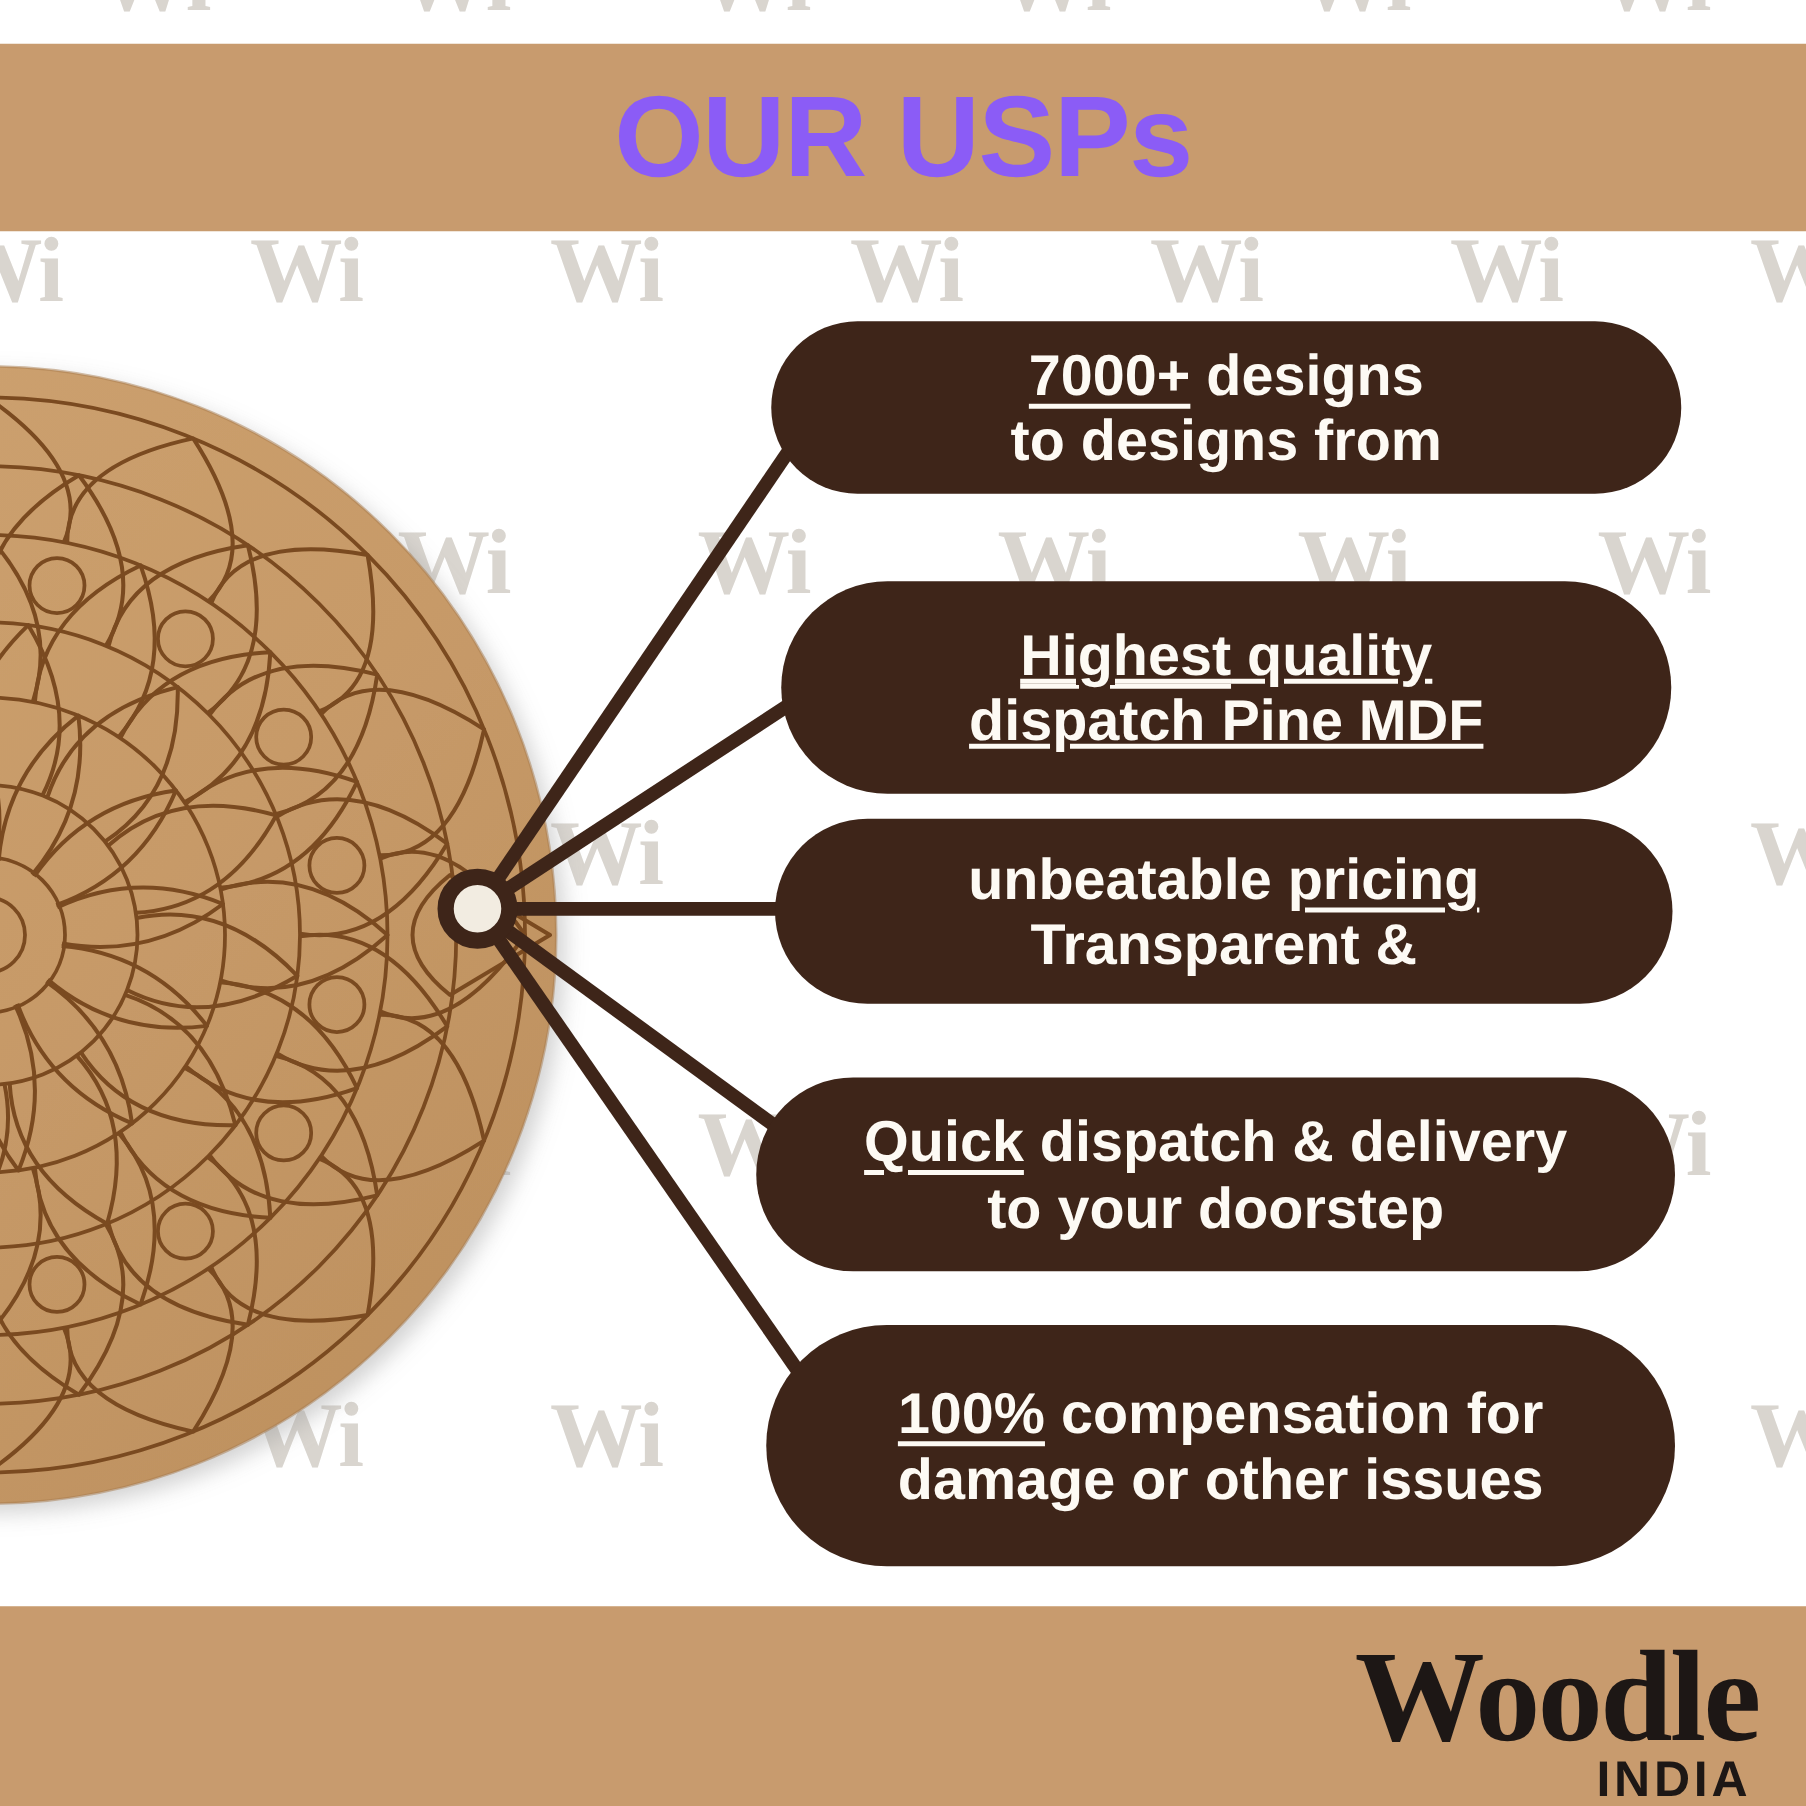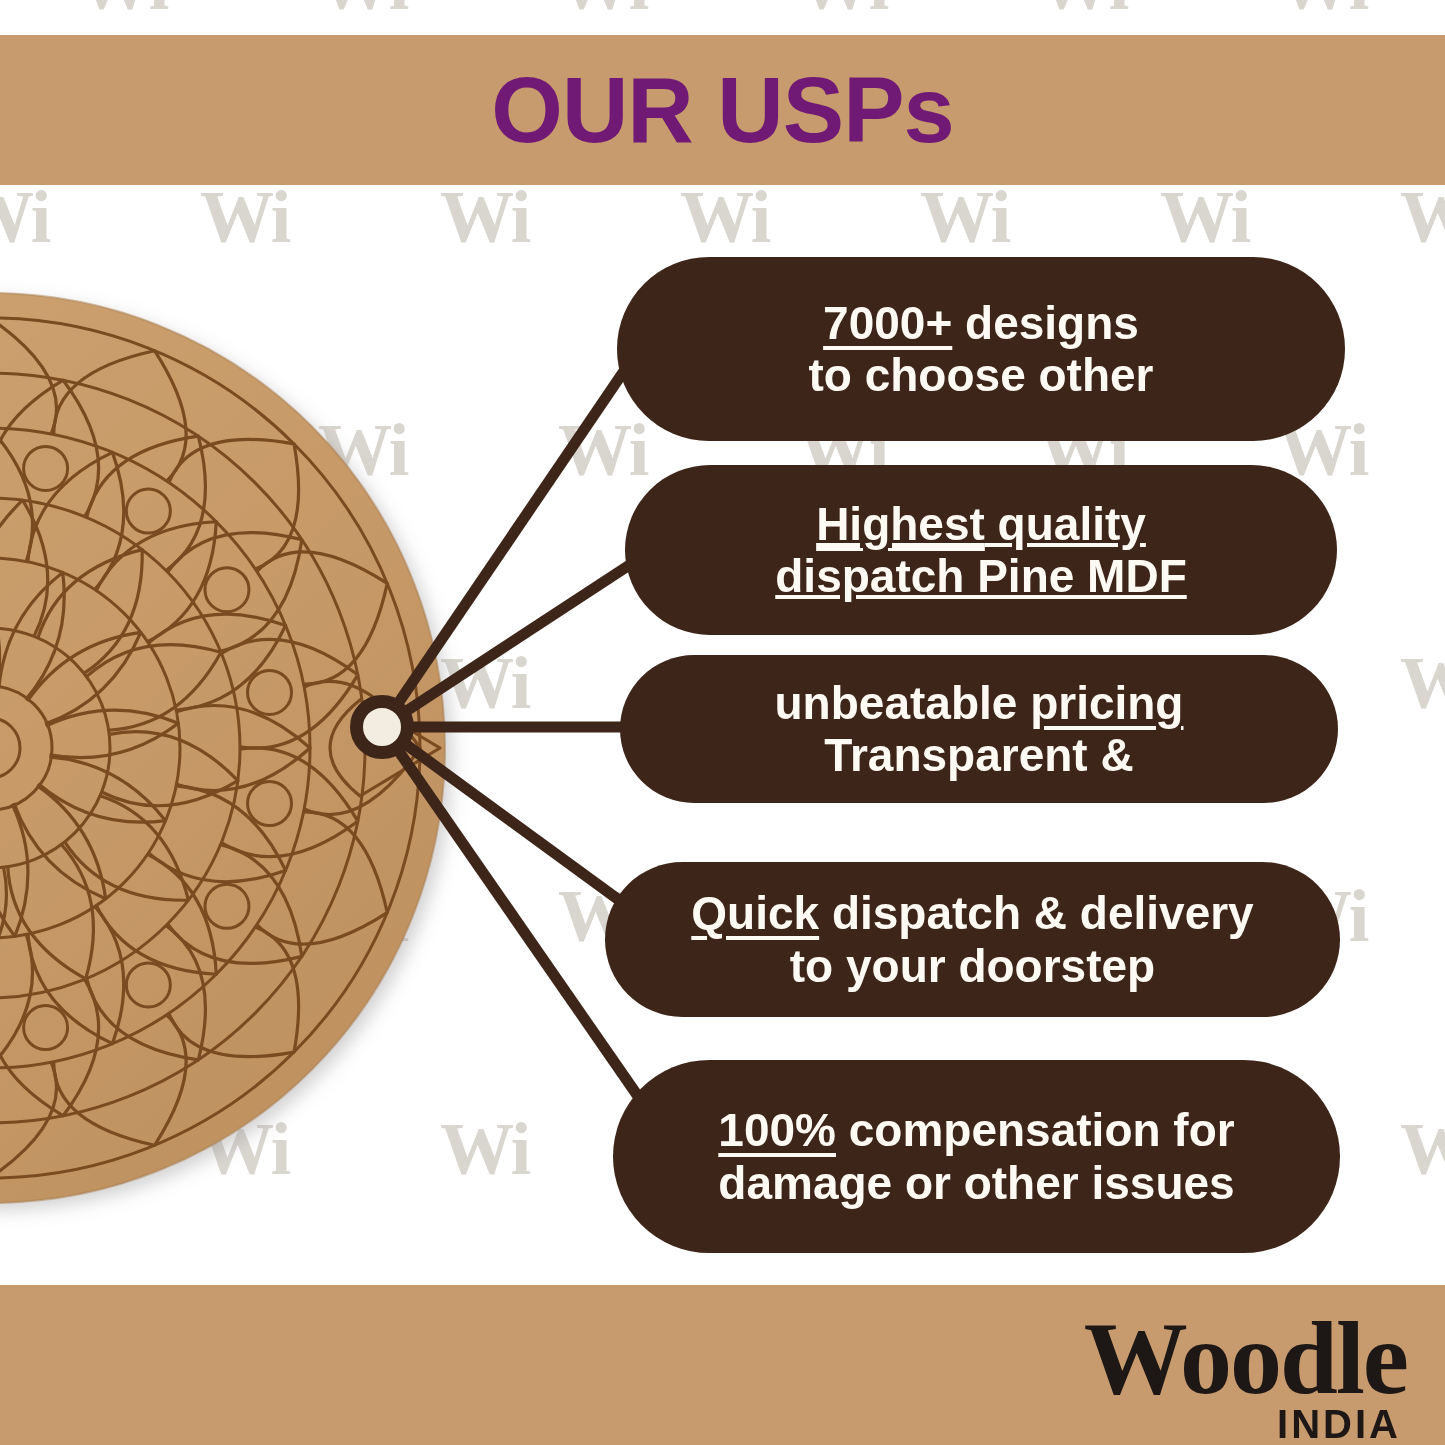--- a/index.html
+++ b/index.html
@@ -47,21 +47,21 @@
   }
   #page-title {
     position: absolute;
     left: 0; top: 35px;
     width: 1445px; height: 150px;
     display: flex;
     align-items: center;
     justify-content: center;
     font-size: 92px;
     font-weight: 700;
-    color: #701a75;
+    color: #8b5cf6;
     letter-spacing: -1px;
     z-index: 7;
   }
   #bottom-band {
     position: absolute;
     left: 0;
     top: 1285px;
     width: 1445px;
     height: 160px;
     background: #c89b6e;
@@ -343,26 +343,26 @@
       <line x1="382" y1="727" x2="660" y2="930"></line>
       <line x1="382" y1="727" x2="660" y2="1128"></line>
     </g>
   </svg>
 
   <div id="hub-node"></div>
 
   <div id="top-band"></div>
   <div id="page-title">OUR USPs</div>
 
-  <div class="usp-pill" style="left:617px; top:257px; width:728px; height:184px;">
+  <div class="usp-pill" style="left:617px; top:257px; width:728px; height:138px;">
     <div class="usp-line">
       <span class="u">7000+</span><span> designs</span>
     </div>
     <div class="usp-line">
-      <span>to choose other</span>
+      <span>to designs from</span>
     </div>
   </div>
 
   <div class="usp-pill" style="left:625px; top:465px; width:712px; height:170px;text-decoration:underline;">
     <div class="usp-line">
       <span class="u">Highest</span><span> quality</span>
     </div>
     <div class="usp-line">
       <span>dispatch Pine MDF</span>
     </div>

